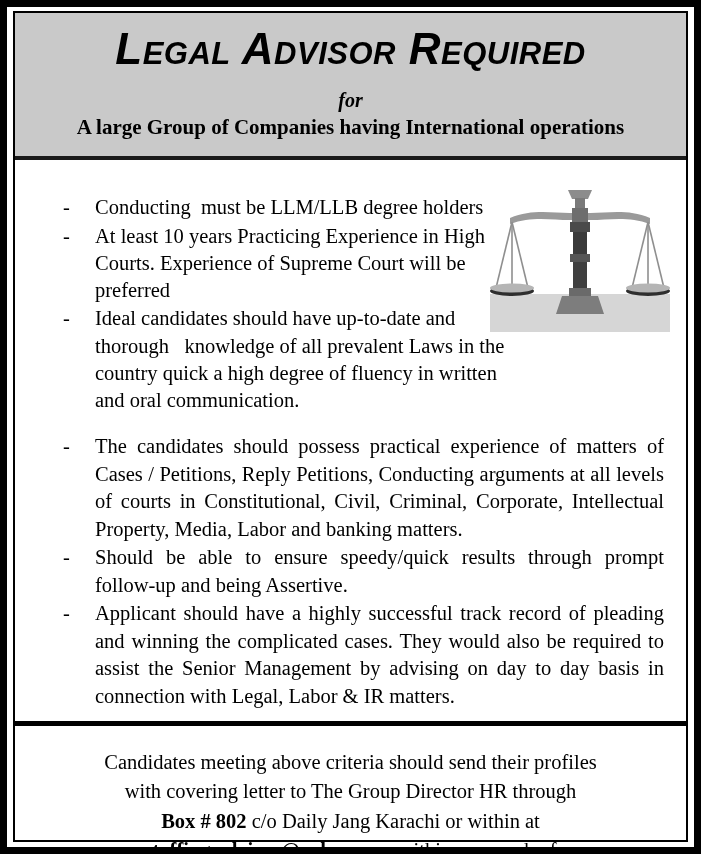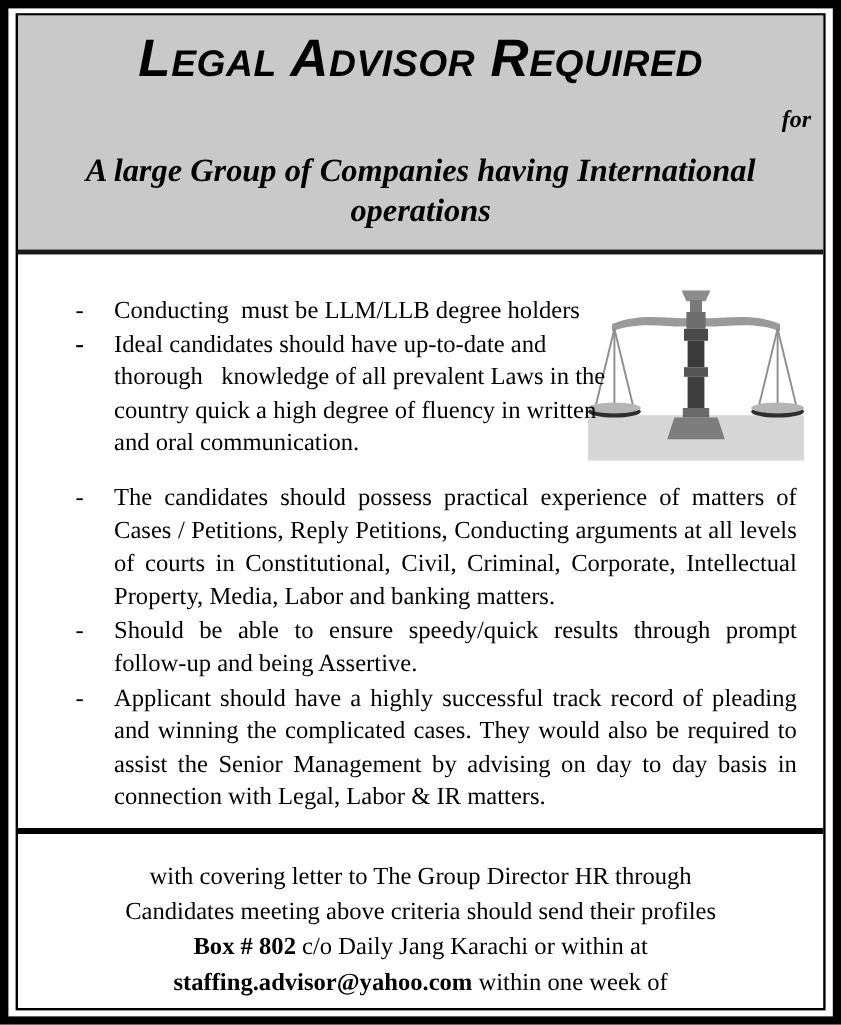--- a/index.html
+++ b/index.html
@@ -57,29 +57,27 @@
     margin: 0 0 16px 0;
     white-space: nowrap;
   }
 
   .for-line {
     font-family: "Liberation Serif", "DejaVu Serif", serif;
     font-weight: bold;
     font-style: italic;
     font-size: 20px;
     line-height: 1.25;
-    margin: 0 0 13px 0;
-    text-align: right;
+    margin: 0 0 2px 0;
   }
 
   .company-line {
     font-family: "Liberation Serif", "DejaVu Serif", serif;
     font-weight: bold;
-    font-style: italic;
-    font-size: 27px;
+    font-size: 21px;
     line-height: 1.22;
     margin: 0 auto;
     max-width: 600px;
   }
 
   
   .body-section {
     position: relative;
     flex: 1 1 auto;
     padding: 34px 22px 10px 22px;
@@ -206,20 +204,21 @@
         </svg>
       </div>
 
       <ul class="bullet-group group-narrow">
         <li class="bullet">
           <span class="dash">-</span>
           <span class="btext">Conducting  must be LLM/LLB degree holders</span>
         </li>
         <li class="bullet">
           <span class="dash">-</span>
+          <span class="btext">At least 10 years Practicing Experience in High Courts. Experience of Supreme Court will be preferred</span>
         </li>
         <li class="bullet">
           <span class="dash">-</span>
           <span class="btext">Ideal candidates should have up-to-date and thorough   knowledge of all prevalent Laws in the country quick a high degree of fluency in written and oral communication.</span>
         </li>
       </ul>
 
       <ul class="bullet-group group-wide">
         <li class="bullet">
           <span class="dash">-</span>
@@ -231,21 +230,21 @@
         </li>
         <li class="bullet">
           <span class="dash">-</span>
           <span class="btext">Applicant should have a highly successful track record of pleading and winning the complicated cases. They would also be required to assist the Senior Management by advising on day to day basis in connection with Legal, Labor &amp; IR matters.</span>
         </li>
       </ul>
 
     </div>
 
     <div class="footer">
+      <p>Candidates meeting above criteria should send their profiles</p>
       <p>with covering letter to The Group Director HR through</p>
-      <p>Candidates meeting above criteria should send their profiles</p>
       <p><span class="strong">Box # 802</span><span> c/o Daily Jang Karachi or within at</span></p>
       <p><span class="strong">staffing.advisor@yahoo.com</span><span> within one week of</span></p>
 
     </div>
 
   </div>
 </div>
 
 </body></html>

